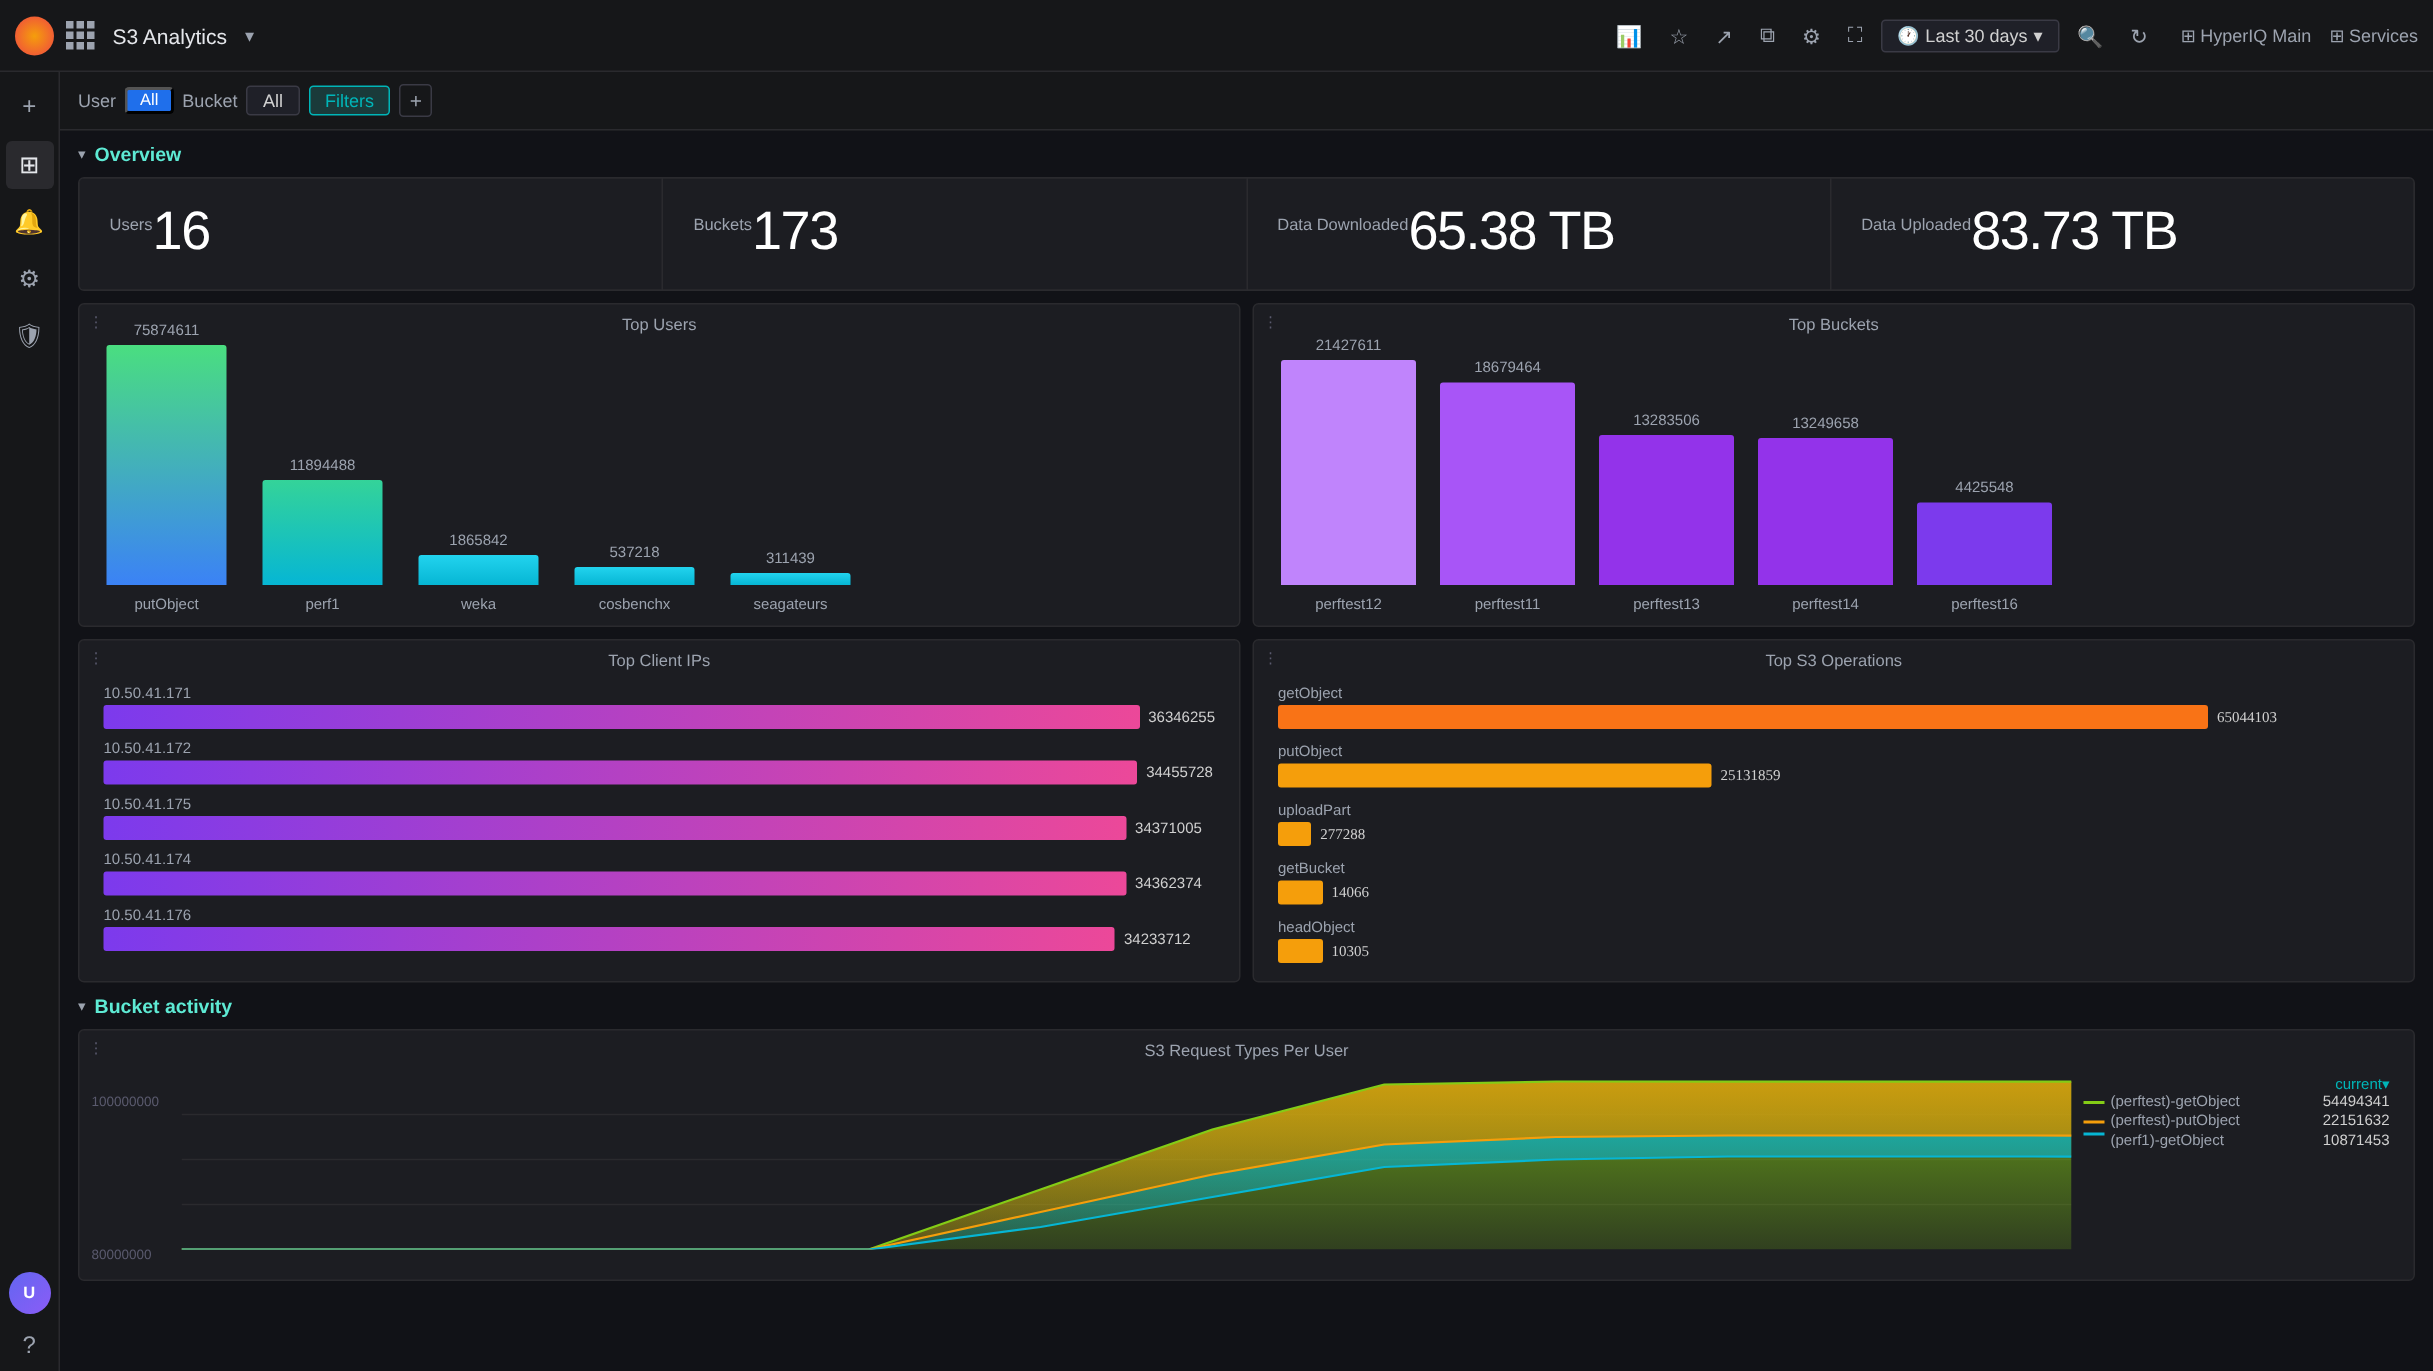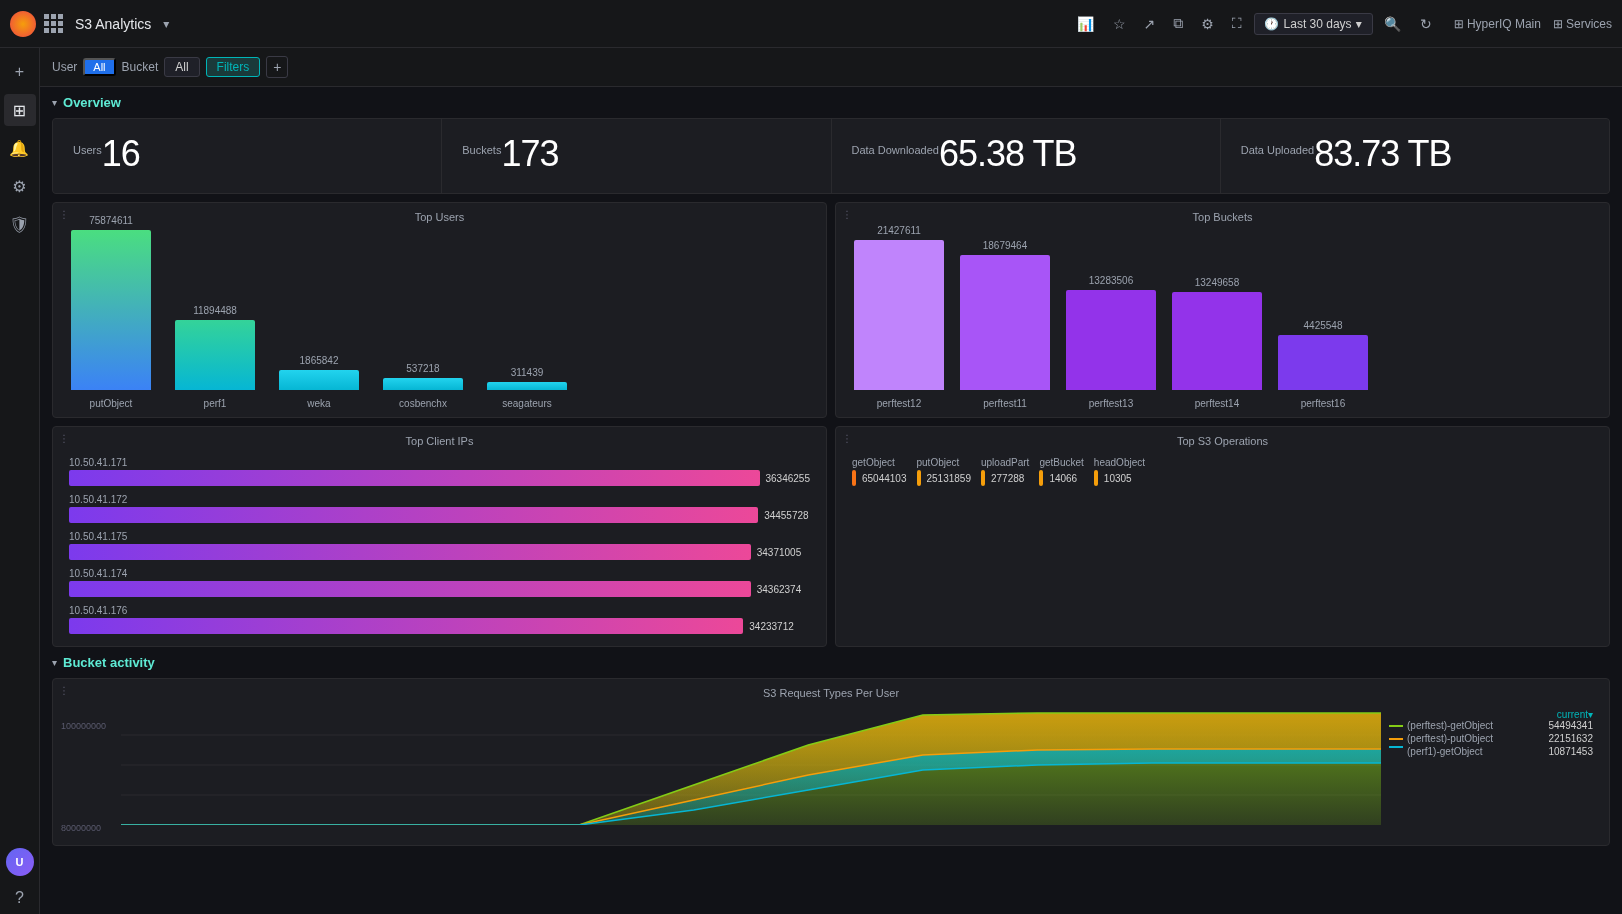--- a/index.html
+++ b/index.html
@@ -334,27 +334,27 @@
     }
     .hbar-value {
       font-size: 10px;
       color: #d0d0d0;
       white-space: nowrap;
     }
 
     
     .ops-chart {
       display: flex;
-      flex-direction: row;
+      flex-direction: column;
       gap: 10px;
       padding: 4px 8px;
     }
     .ops-row { display: flex; flex-direction: column; gap: 2px; }
     .ops-label { font-size: 10px; color: #9ca3af; }
-    .ops-track { display: flex; align-items: center; gap: 6px; }
+    .ops-track { display: flex; align-items: center; gap: 6px; font-family: Liberation Serif, serif; }
     .ops-bar { height: 16px; border-radius: 2px; }
     .ops-value { font-size: 10px; color: #d0d0d0; }
 
     
     .bucket-activity-section {
       margin-top: 8px;
     }
     .bucket-activity-chart {
       background: #1c1d22;
       border: 1px solid #2a2a2e;

